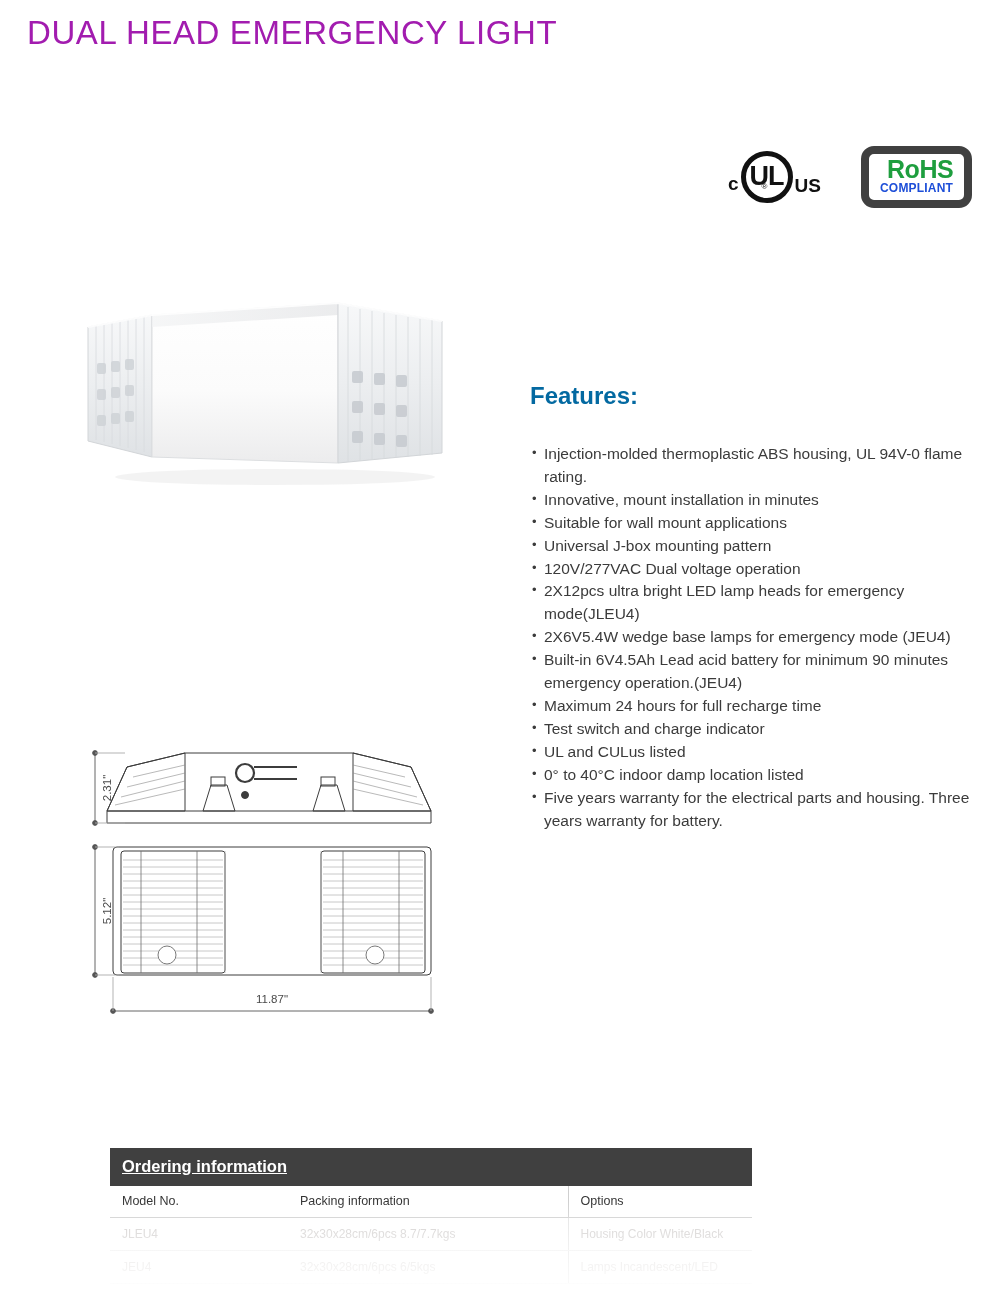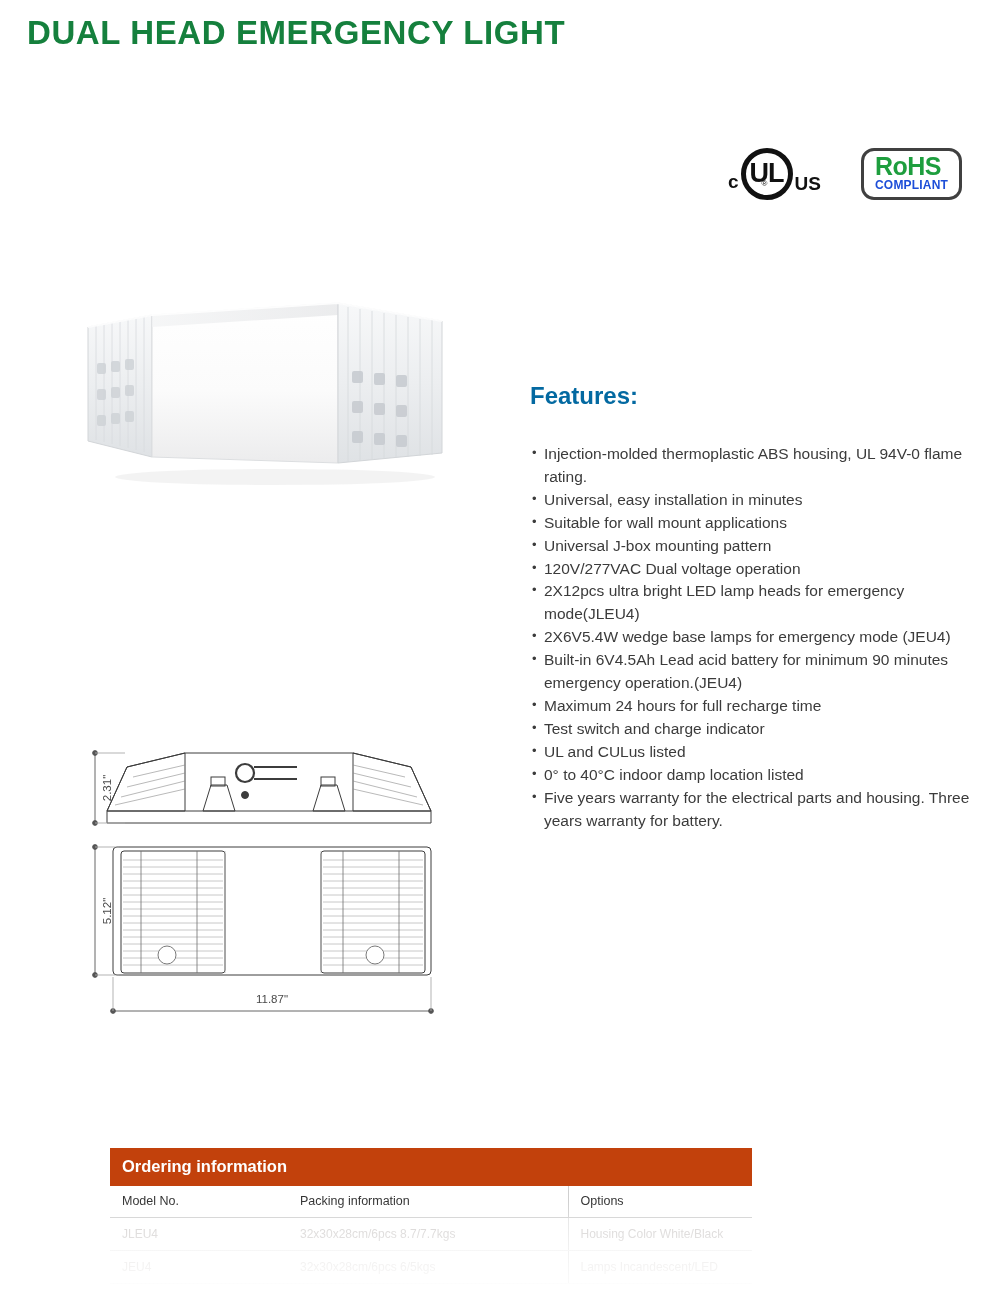--- a/index.html
+++ b/index.html
@@ -13,22 +13,22 @@
     overflow: hidden;
   }
 
   
   .page-title {
     position: absolute;
     left: 27px;
     top: 14px;
     font-size: 33px;
     letter-spacing: 0.6px;
-    color: #15803d;
-    font-weight: 700;
+    color: #a21caf;
+    font-weight: 400;
     white-space: nowrap;
   }
 
   
   .certs {
     position: absolute;
     left: 728px;
     top: 146px;
     display: flex;
     align-items: center;
@@ -66,24 +66,24 @@
     line-height: 1;
   }
   .ul-reg {
     position: absolute;
     left: 16px; bottom: 7px;
     font-size: 8px;
     color: #111111;
   }
 
   .rohs-mark {
-    border: 3px solid #404040;
+    border: 8px solid #404040;
     border-radius: 13px;
     padding: 4px 11px 5px 11px;
-    text-align: left;
+    text-align: right;
     background: #ffffff;
   }
   .rohs-main {
     font-size: 25px;
     font-weight: 700;
     color: #1E9E3E;
     line-height: 0.95;
     letter-spacing: -0.5px;
   }
   .rohs-sub {
@@ -153,25 +153,26 @@
   }
 
   
   .ordering {
     position: absolute;
     left: 110px;
     top: 1148px;
     width: 642px;
   }
   .ordering-header {
-    background: #c2410c;
+    background: #404040;
     color: #ffffff;
     font-size: 16.5px;
     font-weight: 700;
     padding: 9px 12px 10px 12px;
+    text-decoration: underline;
   }
   .ordering-table {
     width: 100%;
     border-collapse: collapse;
     table-layout: fixed;
   }
   .ordering-table th {
     text-align: left;
     font-weight: 400;
     font-size: 12.5px;
@@ -298,21 +299,21 @@
     <rect x="326" y="150" width="11" height="12" rx="2"></rect>
   </g>
 
   <path d="M18 42 L82 30 L268 18 L372 36" fill="none" stroke="#ffffff" stroke-width="2" opacity="0.9"></path>
 </svg>
 
 <div class="features-heading">Features:</div>
 
 <ul class="features-list">
   <li>Injection-molded thermoplastic ABS housing, UL 94V-0 flame rating.</li>
-  <li>Universal, easy installation in minutes</li>
+  <li>Innovative, mount installation in minutes</li>
   <li>Suitable for wall mount applications</li>
   <li>Universal J-box mounting pattern</li>
   <li>120V/277VAC Dual voltage operation</li>
   <li>2X12pcs ultra bright LED lamp heads for emergency mode(JLEU4)</li>
   <li>2X6V5.4W wedge base lamps for emergency mode (JEU4)</li>
   <li>Built-in 6V4.5Ah Lead acid battery for minimum 90 minutes emergency operation.(JEU4)</li>
   <li>Maximum 24 hours for full recharge time</li>
   <li>Test switch and charge indicator</li>
   <li>UL and CULus listed</li>
   <li>0° to 40°C indoor damp location listed</li>

